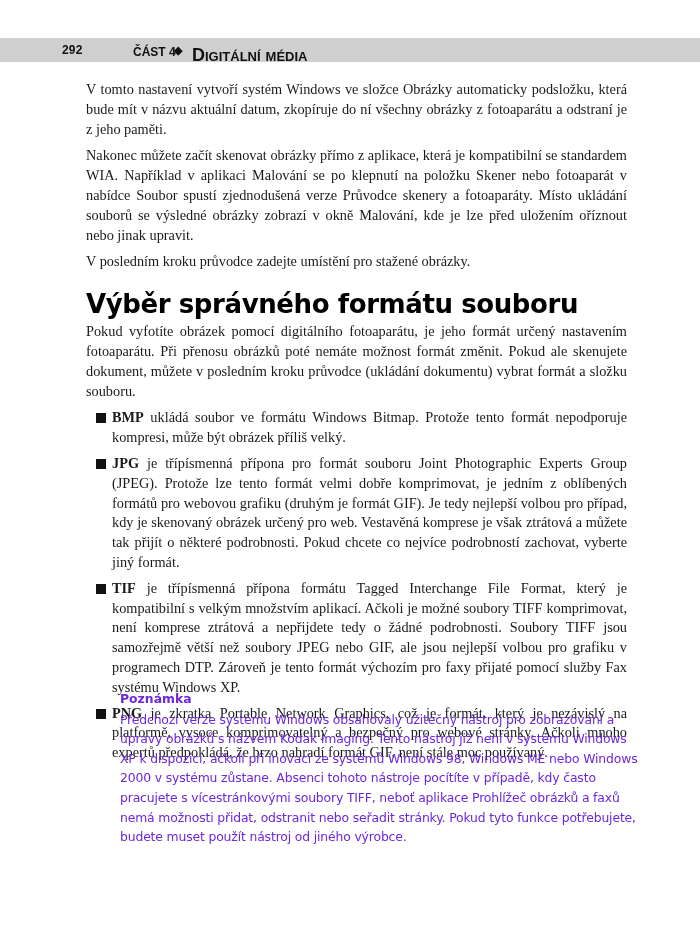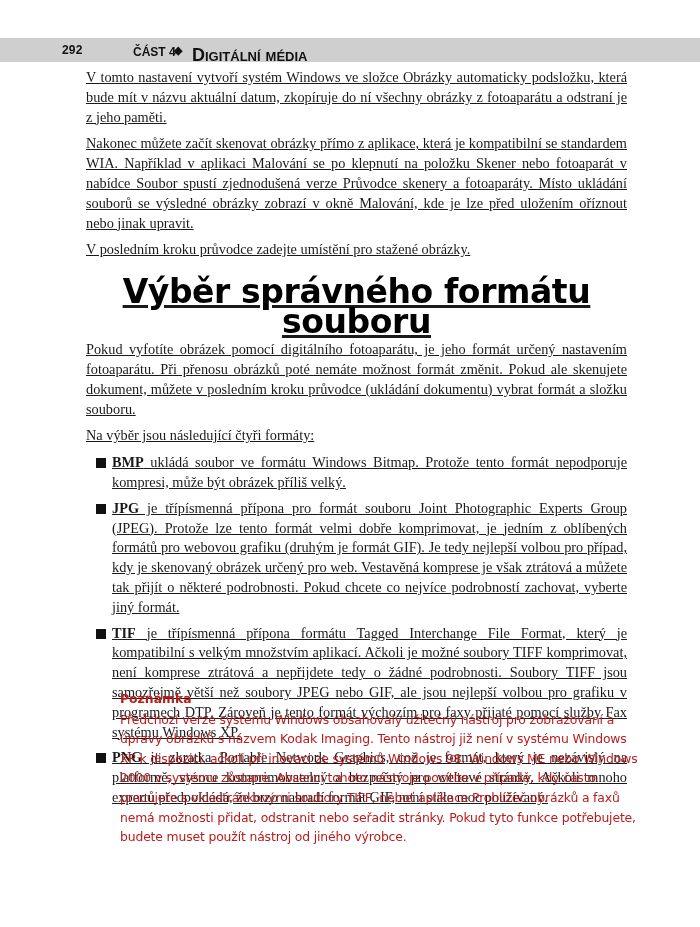--- a/index.html
+++ b/index.html
@@ -9,40 +9,39 @@
     background: #cfcfcf;
     font-family: Liberation Sans, sans-serif; font-weight: bold; font-size: 12px;
     line-height: 24px; color: #111;
   }
   .page-number { position: absolute; left: 62px; top: 0; letter-spacing: 0.2px; }
   .part-label { position: absolute; left: 133px; top: 2px; }
   .sep-icon { position: absolute; left: 174px; top: 0; font-size: 11px; }
   .section-label { position: absolute; left: 192px; top: 5px; font-variant: small-caps; font-size: 18px; }
 
   .content {
-    position: absolute; left: 86px; top: 68px; width: 541px;
+    position: absolute; left: 86px; top: 80px; width: 541px;
     font-family: "Liberation Serif", serif; font-size: 14.3px; line-height: 19.8px;
     color: #1a1a1a;
-    text-decoration: underline;
   }
   .content p { margin: 0 0 7px 0; text-align: justify; }
   h2.section-heading {
-    font-family: "DejaVu Sans", sans-serif; font-weight: 900; font-size: 33px;
-    letter-spacing: -0.4px; margin: 17px 0 3px 0; line-height: 30px; color: #000; text-align: center;
+    font-family: "DejaVu Sans", sans-serif; font-weight: 900; font-size: 26px;
+    letter-spacing: -0.4px; margin: 17px 0 3px 0; line-height: 30px; color: #000;
   }
   ul.formats { list-style: none; margin: 2px 0 0 0; padding: 0; }
   ul.formats li { position: relative; padding-left: 26px; margin: 0 0 6px 0; text-align: justify; }
   .bullet-icon {
     position: absolute; left: 10px; top: 5px; width: 10px; height: 10px; background: #111;
   }
   .fmt-name { font-weight: bold; }
 
   .note {
     position: absolute; left: 120px; top: 689px; width: 520px;
-    font-family: "DejaVu Sans", sans-serif; font-size: 12.4px; line-height: 19.6px; color: #b91c1c;
+    font-family: "DejaVu Sans", sans-serif; font-size: 12.4px; line-height: 19.6px; color: #6d28d9;
   }
   .note-title { font-weight: bold; margin: 0 0 1px 0; }
   .note-body { margin: 0; letter-spacing: -0.15px; }
 </style>
 </head>
 <body>
 
 <div class="header-bar">
   <span class="page-number">292</span>
   <span class="part-label">ČÁST 4</span>
@@ -51,21 +50,20 @@
 </div>
 
 <div class="content">
   <p>V tomto nastavení vytvoří systém Windows ve složce Obrázky automaticky podsložku, která bude mít v názvu aktuální datum, zkopíruje do ní všechny obrázky z fotoaparátu a odstraní je z jeho paměti.</p>
   <p>Nakonec můžete začít skenovat obrázky přímo z aplikace, která je kompatibilní se standardem WIA. Například v aplikaci Malování se po klepnutí na položku Skener nebo fotoaparát v nabídce Soubor spustí zjednodušená verze Průvodce skenery a fotoaparáty. Místo ukládání souborů se výsledné obrázky zobrazí v okně Malování, kde je lze před uložením oříznout nebo jinak upravit.</p>
   <p>V posledním kroku průvodce zadejte umístění pro stažené obrázky.</p>
 
   <h2 class="section-heading">Výběr správného formátu souboru</h2>
 
   <p>Pokud vyfotíte obrázek pomocí digitálního fotoaparátu, je jeho formát určený nastavením fotoaparátu. Při přenosu obrázků poté nemáte možnost formát změnit. Pokud ale skenujete dokument, můžete v posledním kroku průvodce (ukládání dokumentu) vybrat formát a složku souboru.</p>
-  <p>Na výběr jsou následující čtyři formáty:</p>
 
   <ul class="formats">
     <li>
       <span class="bullet-icon"></span>
       <span class="fmt-name">BMP</span><span> ukládá soubor ve formátu Windows Bitmap. Protože tento formát nepodporuje kompresi, může být obrázek příliš velký.</span>
     </li>
     <li>
       <span class="bullet-icon"></span>
       <span class="fmt-name">JPG</span><span> je třípísmenná přípona pro formát souboru Joint Photographic Experts Group (JPEG). Protože lze tento formát velmi dobře komprimovat, je jedním z oblíbených formátů pro webovou grafiku (druhým je formát GIF). Je tedy nejlepší volbou pro případ, kdy je skenovaný obrázek určený pro web. Vestavěná komprese je však ztrátová a můžete tak přijít o některé podrobnosti. Pokud chcete co nejvíce podrobností zachovat, vyberte jiný formát.</span>
     </li>

